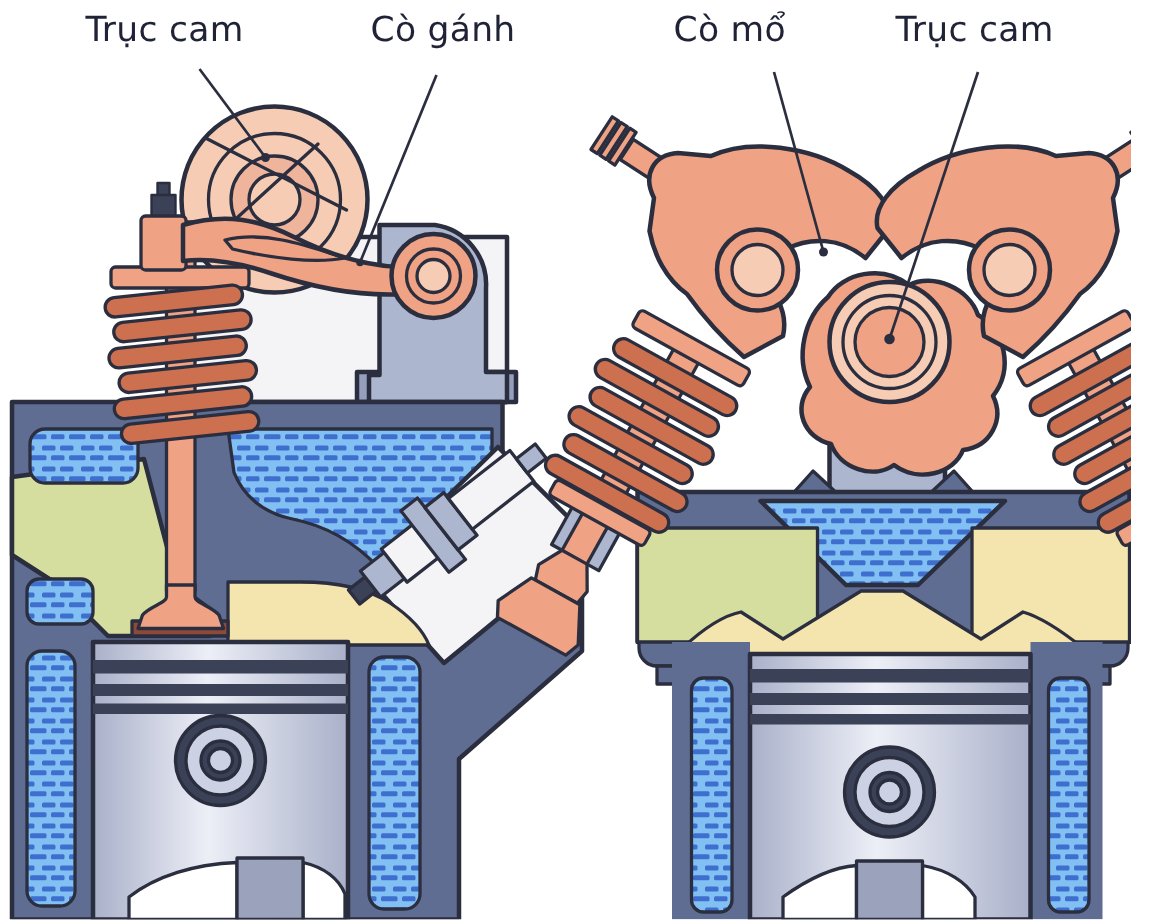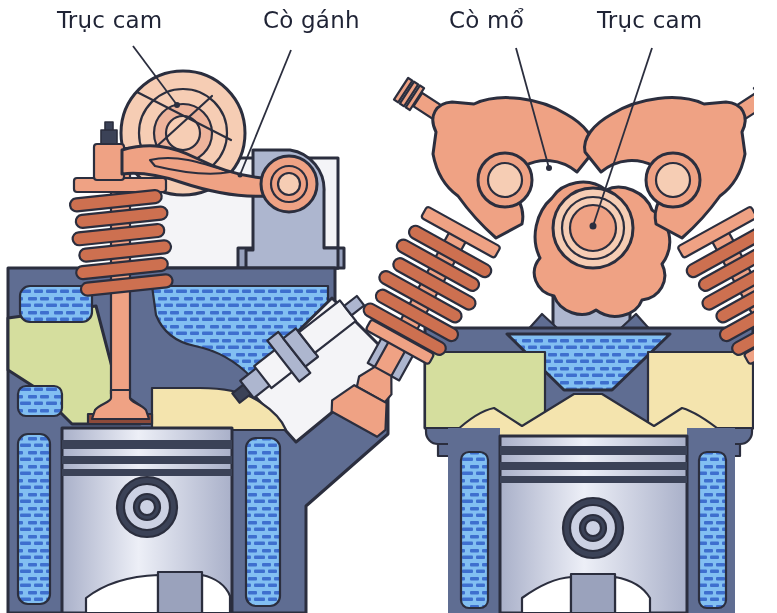--- a/index.html
+++ b/index.html
@@ -250,16 +250,16 @@
       <path class="leader" d="M291,50 L240,175"></path>
       <circle cx="240" cy="175" r="2.5" class="dot"></circle>
       <path class="leader" d="M516,48 L549,168"></path>
       <circle cx="549" cy="168" r="3" class="dot"></circle>
       <path class="leader" d="M652,48 L593,226"></path>
       <circle cx="593" cy="226" r="3.5" class="dot"></circle>
     </g>
   </svg>
 
   <div class="diagram-label" style="left:57px;top:7px">Trục cam</div>
-  <div class="diagram-label" style="left:263px;top:7px">Cò gánh</div>
+  <div class="diagram-label" style="left:247px;top:7px">Cò gánh</div>
   <div class="diagram-label" style="left:449px;top:7px">Cò mổ</div>
   <div class="diagram-label" style="left:597px;top:7px">Trục cam</div>
 </div>
 
 </body></html>

